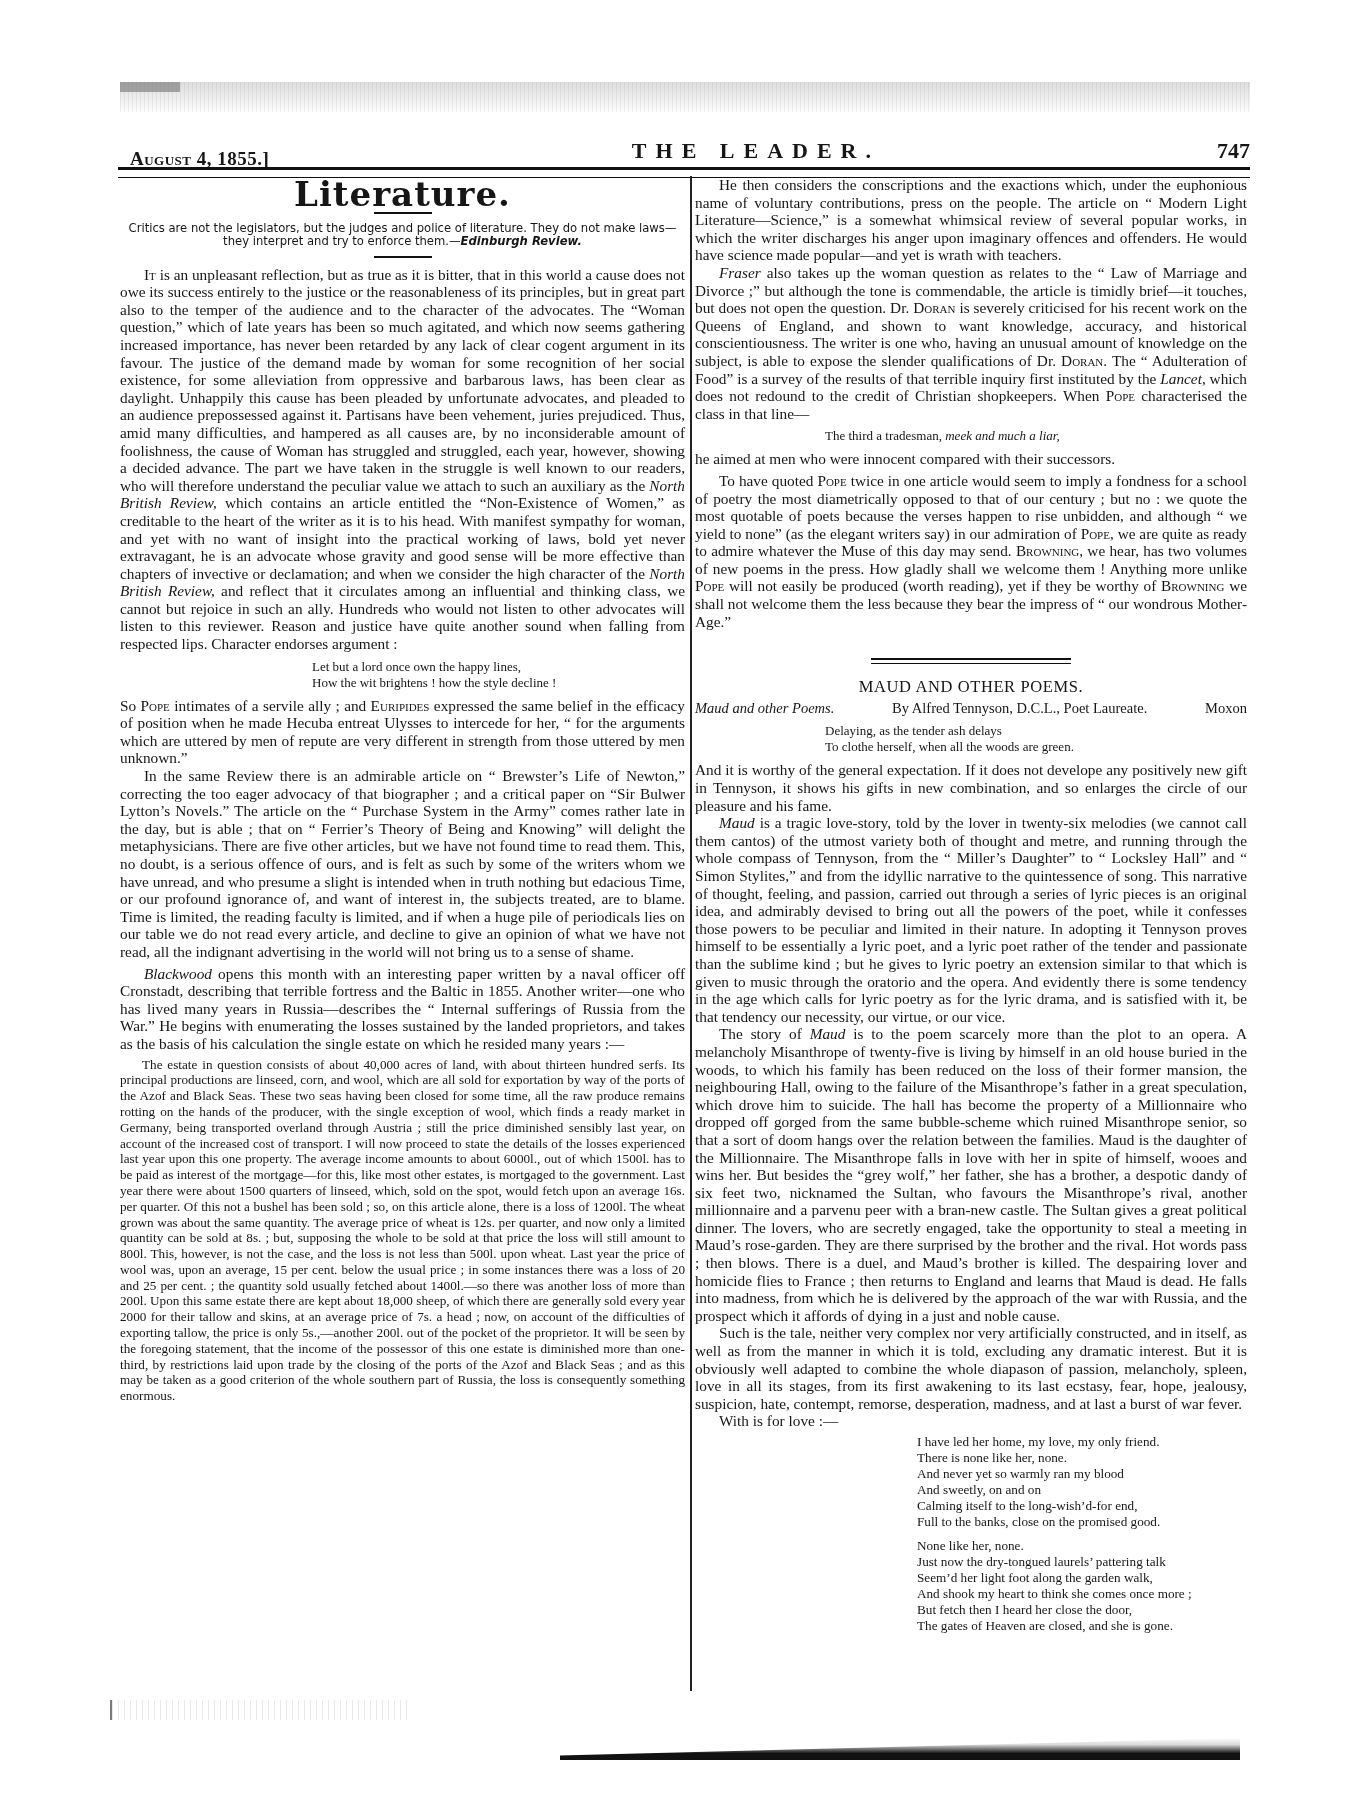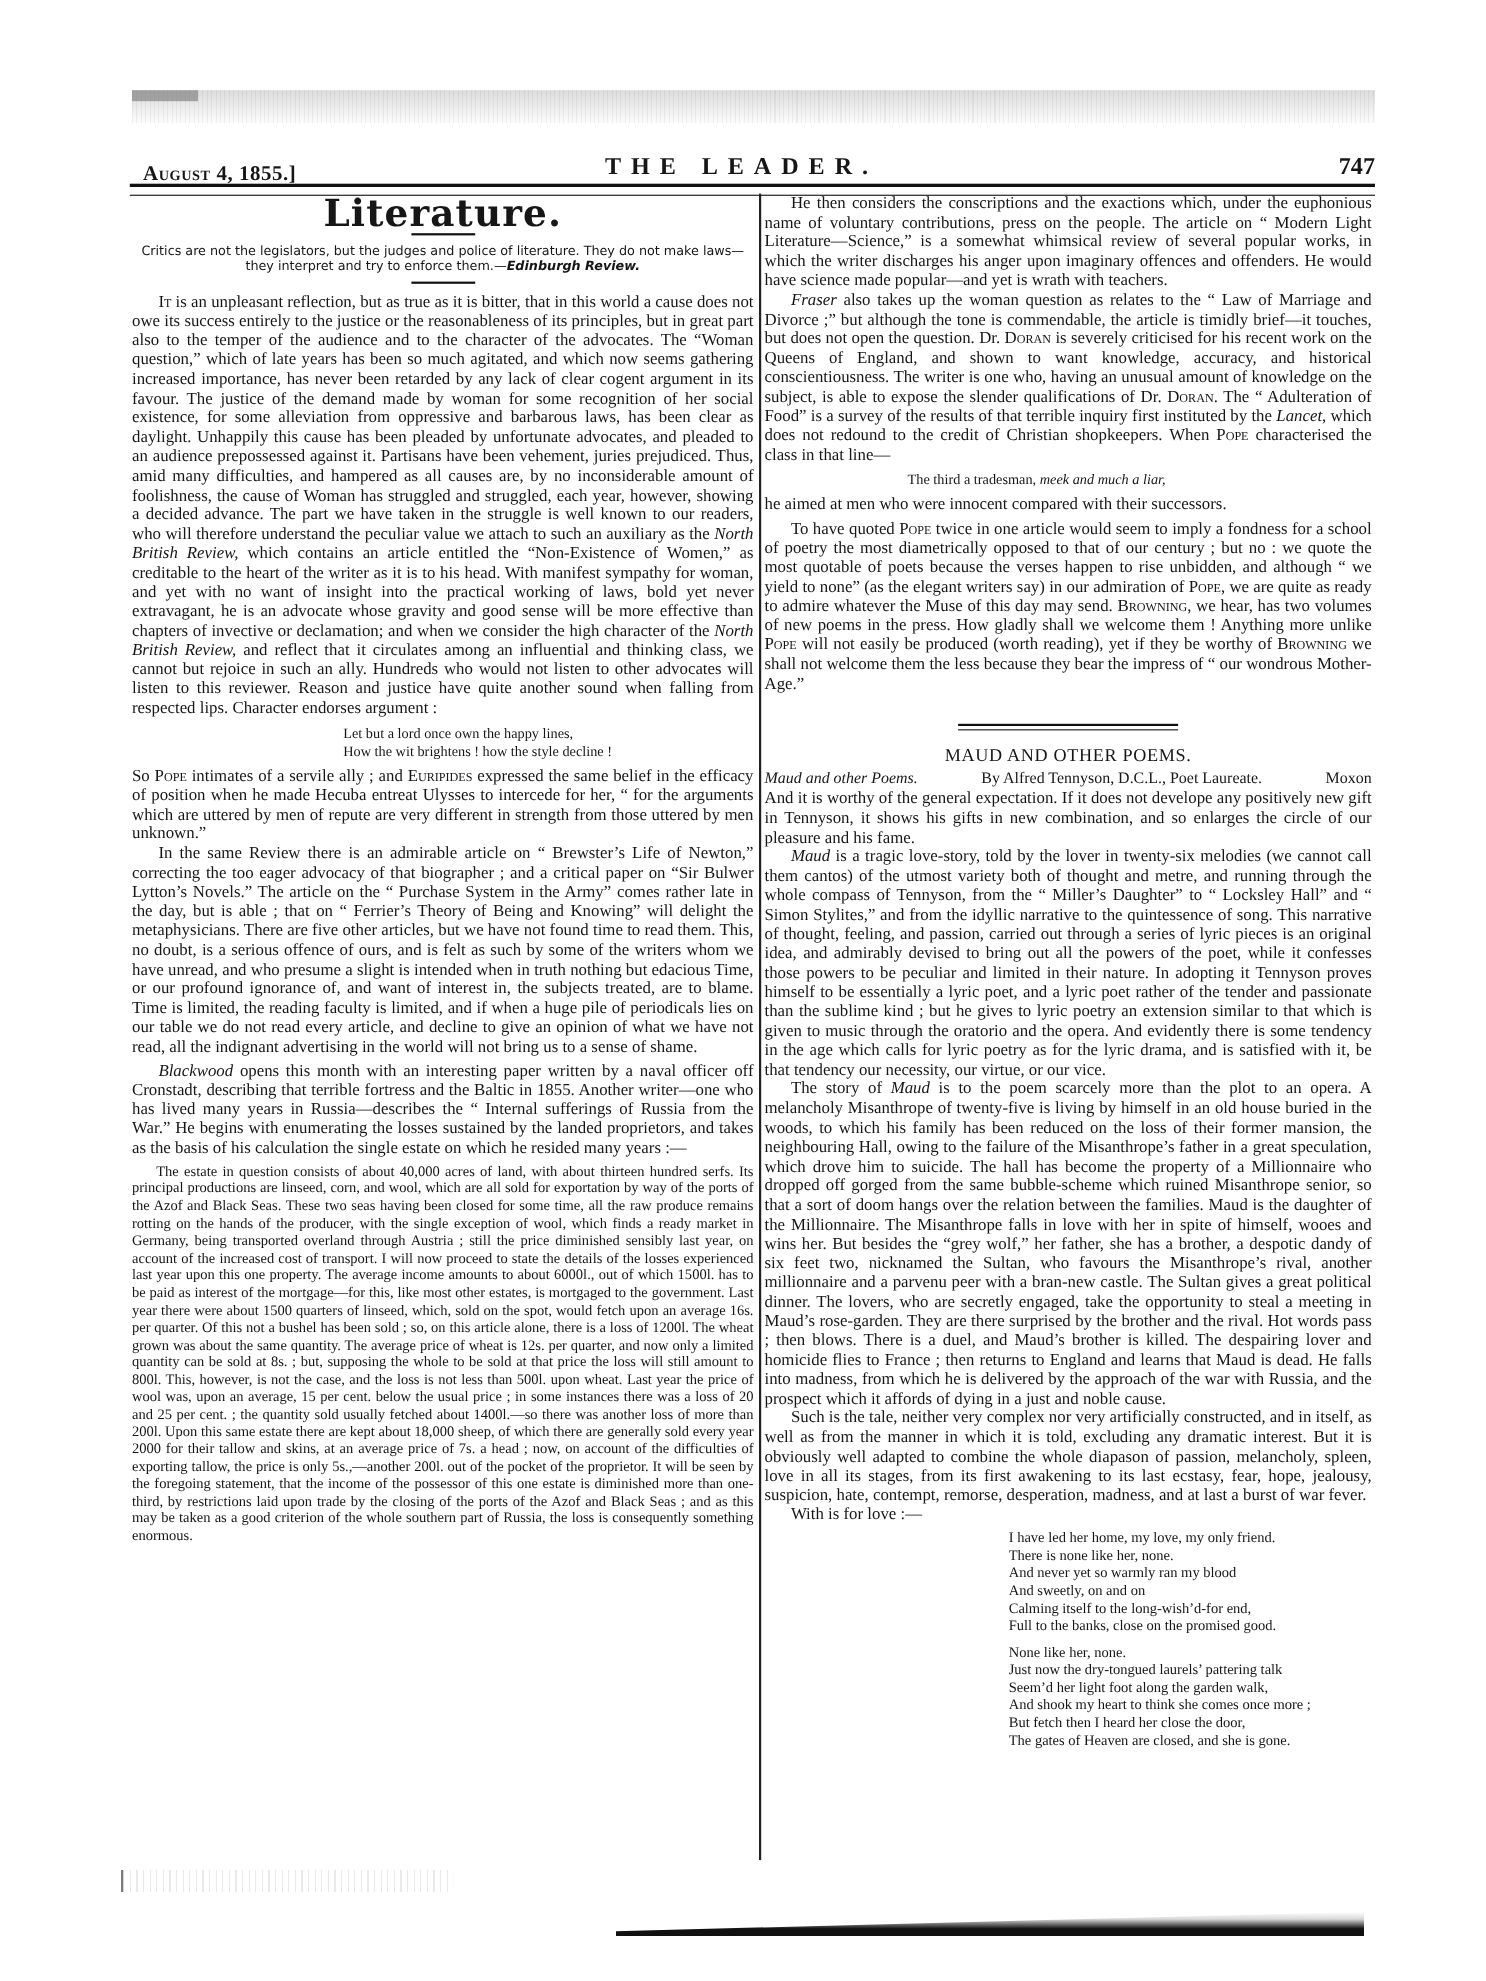--- a/index.html
+++ b/index.html
@@ -8,21 +8,21 @@
     background: repeating-linear-gradient(90deg, rgba(0,0,0,0.10) 0 1px, rgba(255,255,255,0) 1px 4px),
                 linear-gradient(180deg, rgba(0,0,0,0.25), rgba(0,0,0,0.02)); opacity:0.55; }
   .scan-top::before { content:""; position:absolute; left:0; top:0; width:60px; height:10px; background:#222; opacity:0.7; }
   .scan-bottom { position:absolute; left:560px; top:1738px; width:680px; height:22px;
     background: linear-gradient(180deg, rgba(0,0,0,0) 0, rgba(0,0,0,0.15) 30%, #111 70%); clip-path: polygon(0 80%, 100% 0, 100% 100%, 0 100%); }
   .scan-bottom-left { position:absolute; left:110px; top:1700px; width:300px; height:20px; border-left:2px solid #222;
     background: repeating-linear-gradient(90deg, rgba(0,0,0,0.15) 0 1px, transparent 1px 6px); opacity:0.6; }
 
   .masthead { position:absolute; left:130px; top:136px; width:1120px; height:34px; }
   .mh-date { position:absolute; left:0; top:12px; font-size:19px; font-weight:bold; letter-spacing:0.5px; }
-  .mh-title { position:absolute; left:420px; top:2px; width:330px; text-align:left; font-size:22px; font-weight:bold; letter-spacing:9px; }
+  .mh-title { position:absolute; left:420px; top:2px; width:330px; text-align:right; font-size:22px; font-weight:bold; letter-spacing:9px; }
   .mh-page { position:absolute; right:0; top:2px; font-size:22px; font-weight:bold; }
   .rule-double { position:absolute; left:118px; top:167px; width:1132px; height:7px; border-top:3px solid #111; border-bottom:1.5px solid #111; }
 
   .col { position:absolute; top:176px; font-size:15.3px; line-height:17.6px; text-align:justify; }
   .col-left { left:120px; width:565px; }
   .col-right { left:695px; width:552px; }
   .col-divider { position:absolute; left:690px; top:176px; width:1.5px; height:1515px; background:#222; }
 
   .section-title { text-align:center; font-family:"DejaVu Serif", serif; font-size:34px; font-weight:bold; margin:10px 0 6px 0; letter-spacing:1px; }
   .short-rule { width:58px; height:2px; background:#111; margin:8px auto; }
@@ -112,20 +112,24 @@
 
   <div class="review-rule"></div>
   <div class="review-head">MAUD AND OTHER POEMS.</div>
   <div class="bib">
     <span class="it">Maud and other Poems.</span>
     <span>By Alfred Tennyson, D.C.L., Poet Laureate.</span>
     <span>Moxon</span>
   </div>
 
 
+  <div class="verse" style="padding-left:130px;">
+    <div>Delaying, as the tender ash delays</div>
+    <div>To clothe herself, when all the woods are green.</div>
+  </div>
 
   <p class="noindent">And it is worthy of the general expectation. If it does not develope any positively new gift in Tennyson, it shows his gifts in new combination, and so enlarges the circle of our pleasure and his fame.</p>
 
   <p>
     <em>Maud</em><span> is a tragic love-story, told by the lover in twenty-six melodies (we cannot call them cantos) of the utmost variety both of thought and metre, and running through the whole compass of Tennyson, from the “ Miller’s Daughter” to “ Locksley Hall” and “ Simon Stylites,” and from the idyllic narrative to the quintessence of song. This narrative of thought, feeling, and passion, carried out through a series of lyric pieces is an original idea, and admirably devised to bring out all the powers of the poet, while it confesses those powers to be peculiar and limited in their nature. In adopting it Tennyson proves himself to be essentially a lyric poet, and a lyric poet rather of the tender and passionate than the sublime kind ; but he gives to lyric poetry an extension similar to that which is given to music through the oratorio and the opera. And evidently there is some tendency in the age which calls for lyric poetry as for the lyric drama, and is satisfied with it, be that tendency our necessity, our virtue, or our vice.</span>
   </p>
 
   <p>
     <span>The story of </span><em>Maud</em><span> is to the poem scarcely more than the plot to an opera. A melancholy Misanthrope of twenty-five is living by himself in an old house buried in the woods, to which his family has been reduced on the loss of their former mansion, the neighbouring Hall, owing to the failure of the Misanthrope’s father in a great speculation, which drove him to suicide. The hall has become the property of a Millionnaire who dropped off gorged from the same bubble-scheme which ruined Misanthrope senior, so that a sort of doom hangs over the relation between the families. Maud is the daughter of the Millionnaire. The Misanthrope falls in love with her in spite of himself, wooes and wins her. But besides the “grey wolf,” her father, she has a brother, a despotic dandy of six feet two, nicknamed the Sultan, who favours the Misanthrope’s rival, another millionnaire and a parvenu peer with a bran-new castle. The Sultan gives a great political dinner. The lovers, who are secretly engaged, take the opportunity to steal a meeting in Maud’s rose-garden. They are there surprised by the brother and the rival. Hot words pass ; then blows. There is a duel, and Maud’s brother is killed. The despairing lover and homicide flies to France ; then returns to England and learns that Maud is dead. He falls into madness, from which he is delivered by the approach of the war with Russia, and the prospect which it affords of dying in a just and noble cause.</span>
   </p>

